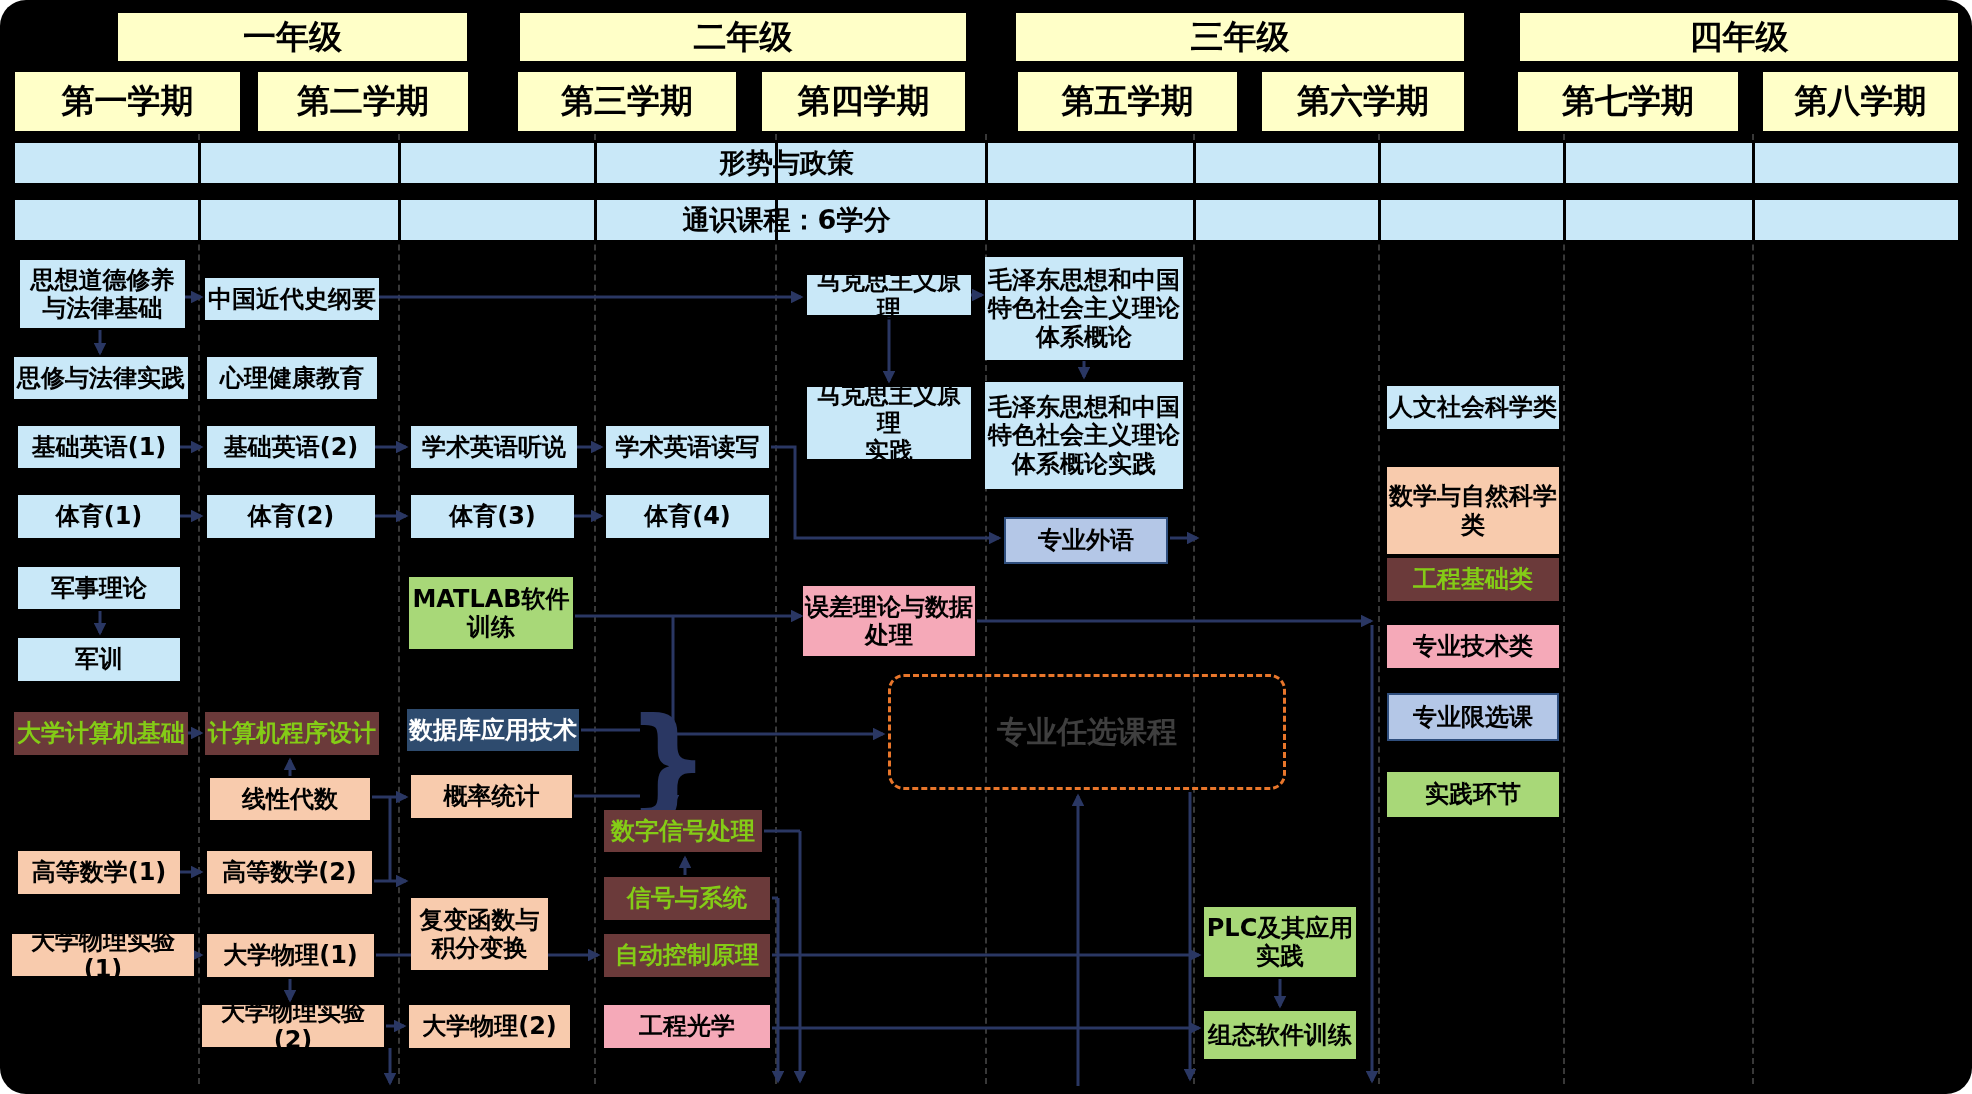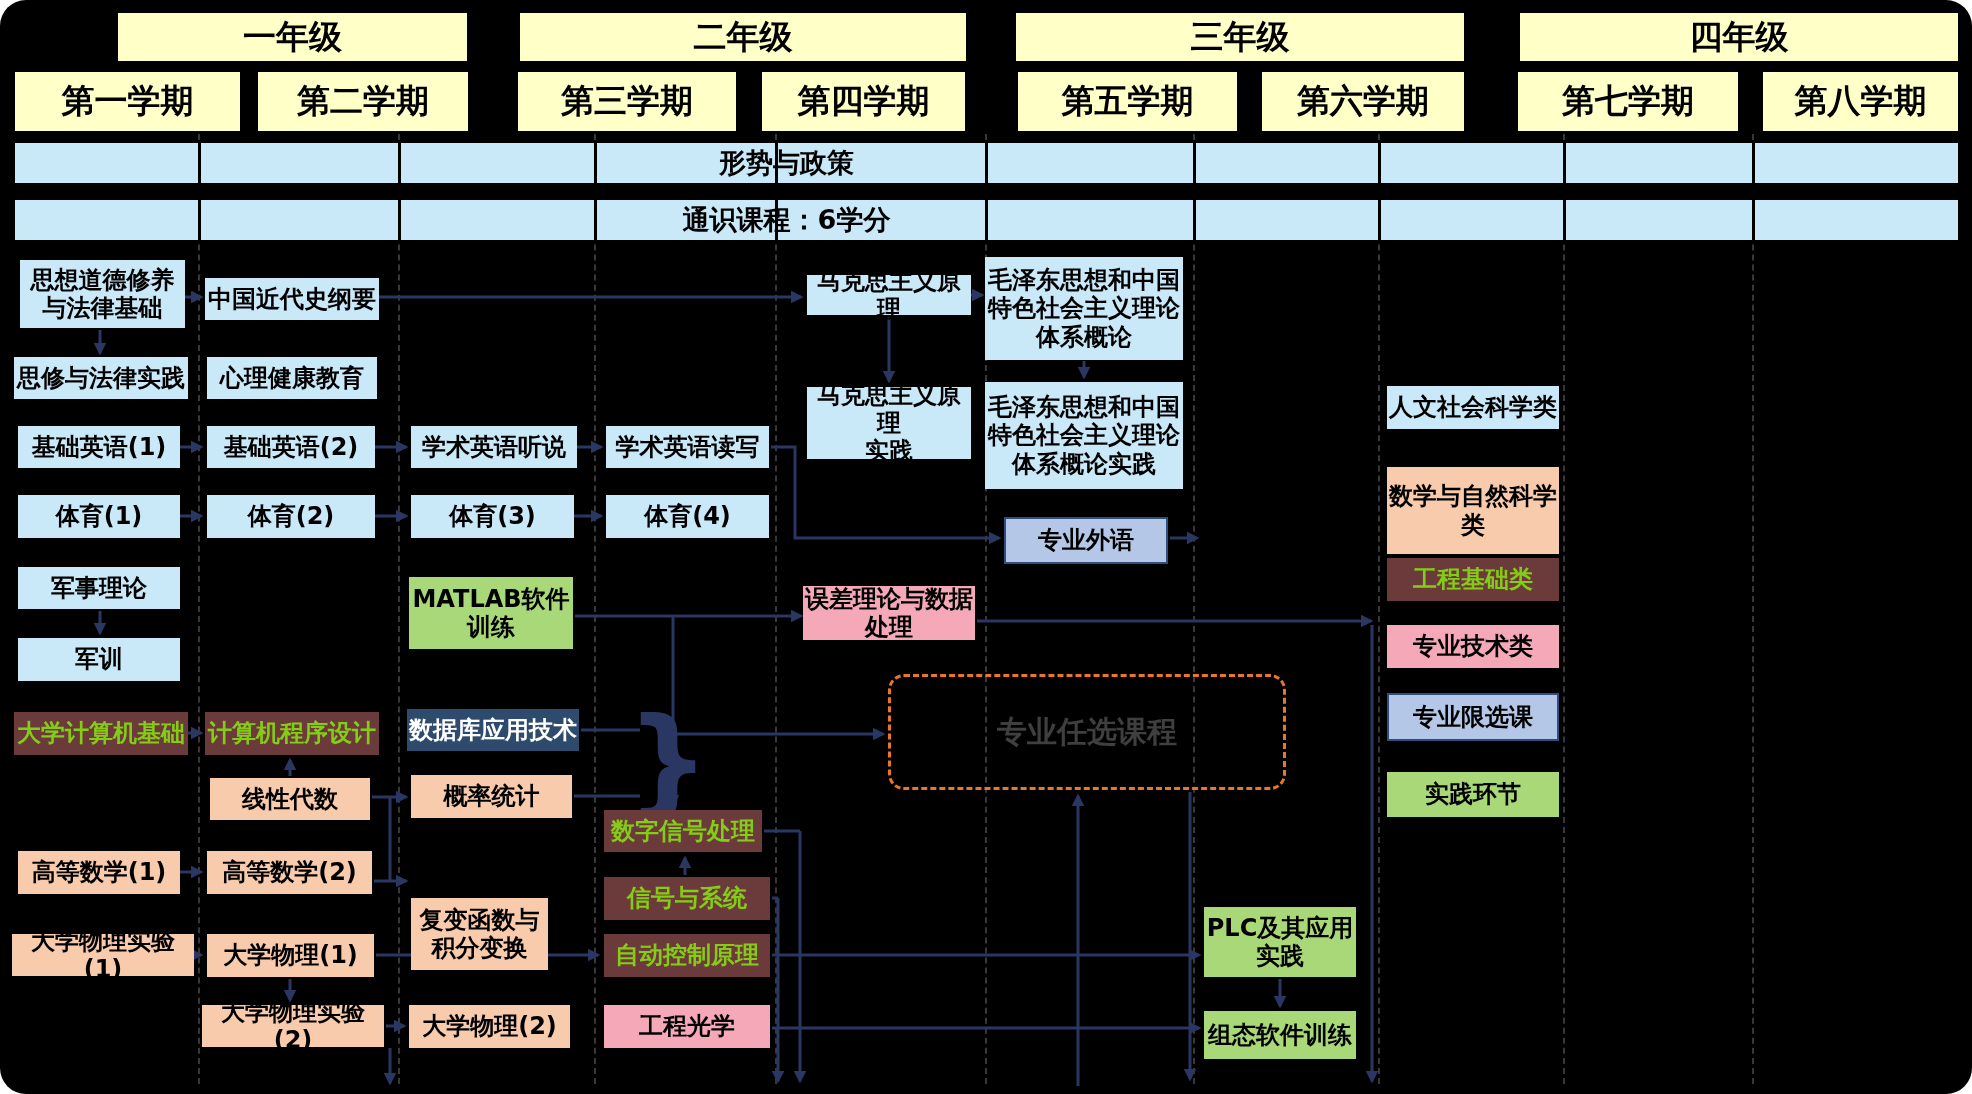--- a/index.html
+++ b/index.html
@@ -169,21 +169,21 @@
   <div class="box blue" style="left:606px;top:426px;width:163px;height:42px">学术英语读写</div>
   <div class="box blue" style="left:606px;top:495px;width:163px;height:43px">体育(4)</div>
   <div class="box darkred" style="left:604px;top:810px;width:158px;height:42px">数字信号处理</div>
   <div class="box darkred" style="left:604px;top:877px;width:166px;height:43px">信号与系统</div>
   <div class="box darkred" style="left:604px;top:934px;width:166px;height:43px">自动控制原理</div>
   <div class="box pink" style="left:604px;top:1005px;width:166px;height:43px">工程光学</div>
 
   <div class="box blue" style="left:807px;top:275px;width:164px;height:40px">马克思主义原理</div>
   <div class="box blue" style="left:807px;top:387px;width:164px;height:72px">马克思主义原理
 实践</div>
-  <div class="box pink" style="left:803px;top:586px;width:172px;height:54px">误差理论与数据
+  <div class="box pink" style="left:803px;top:586px;width:172px;height:70px">误差理论与数据
 处理</div>
 
   <div class="box blue" style="left:985px;top:257px;width:198px;height:103px">毛泽东思想和中国
 特色社会主义理论
 体系概论</div>
   <div class="box blue" style="left:985px;top:382px;width:198px;height:107px">毛泽东思想和中国
 特色社会主义理论
 体系概论实践</div>
   <div class="box peri" style="left:1004px;top:517px;width:164px;height:47px">专业外语</div>
 

